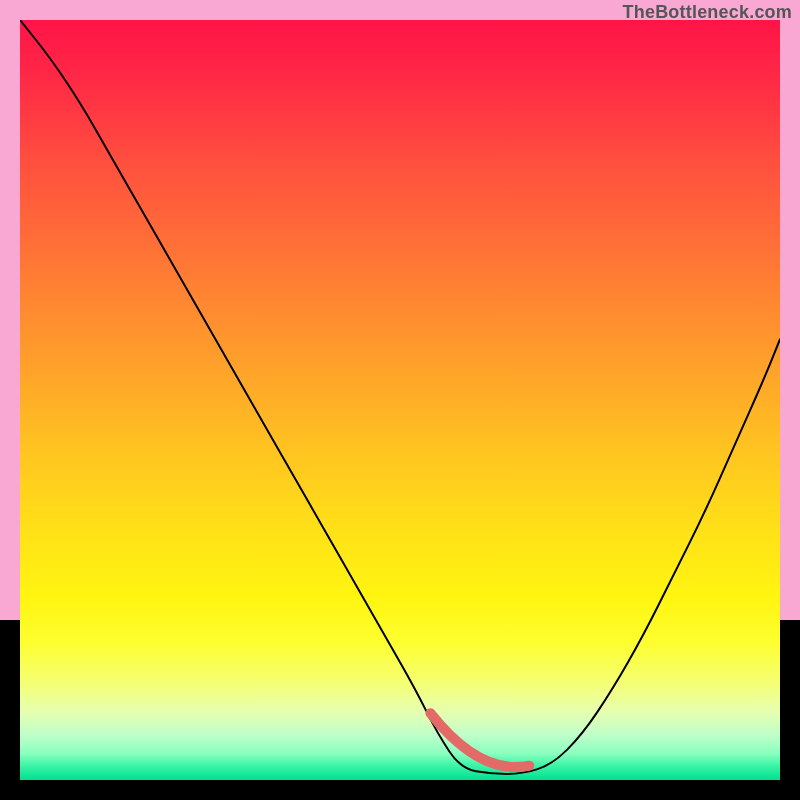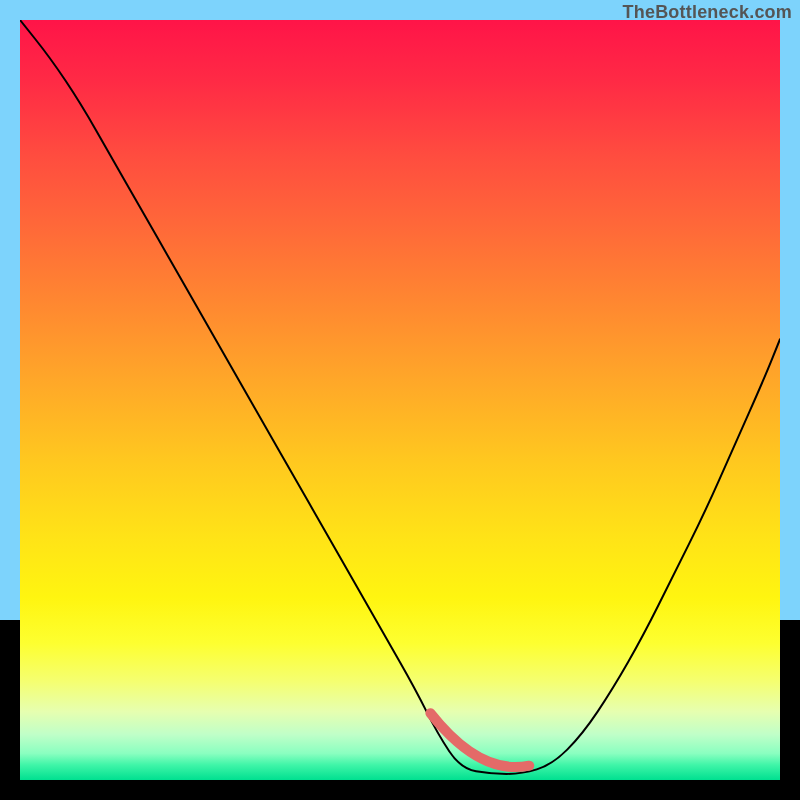--- a/index.html
+++ b/index.html
@@ -7,21 +7,21 @@
     padding: 0;
     width: 800px;
     height: 800px;
     background: #000;
     overflow: hidden;
   }
   .frame {
     position: relative;
     width: 800px;
     height: 620px;
-    background: #7dd3fc;
+    background: #f9a8d4;
   }
   .plot-area {
     position: absolute;
     left: 20px;
     top: 20px;
     width: 760px;
     height: 760px;
     overflow: hidden;
   }
   .gradient-bg {

